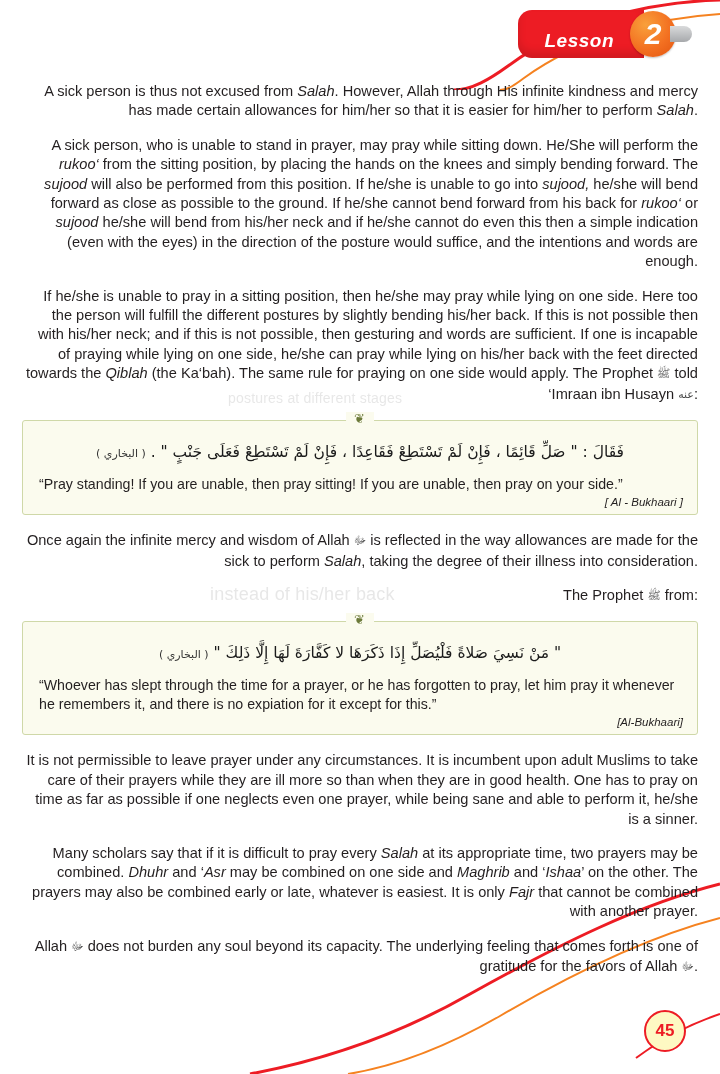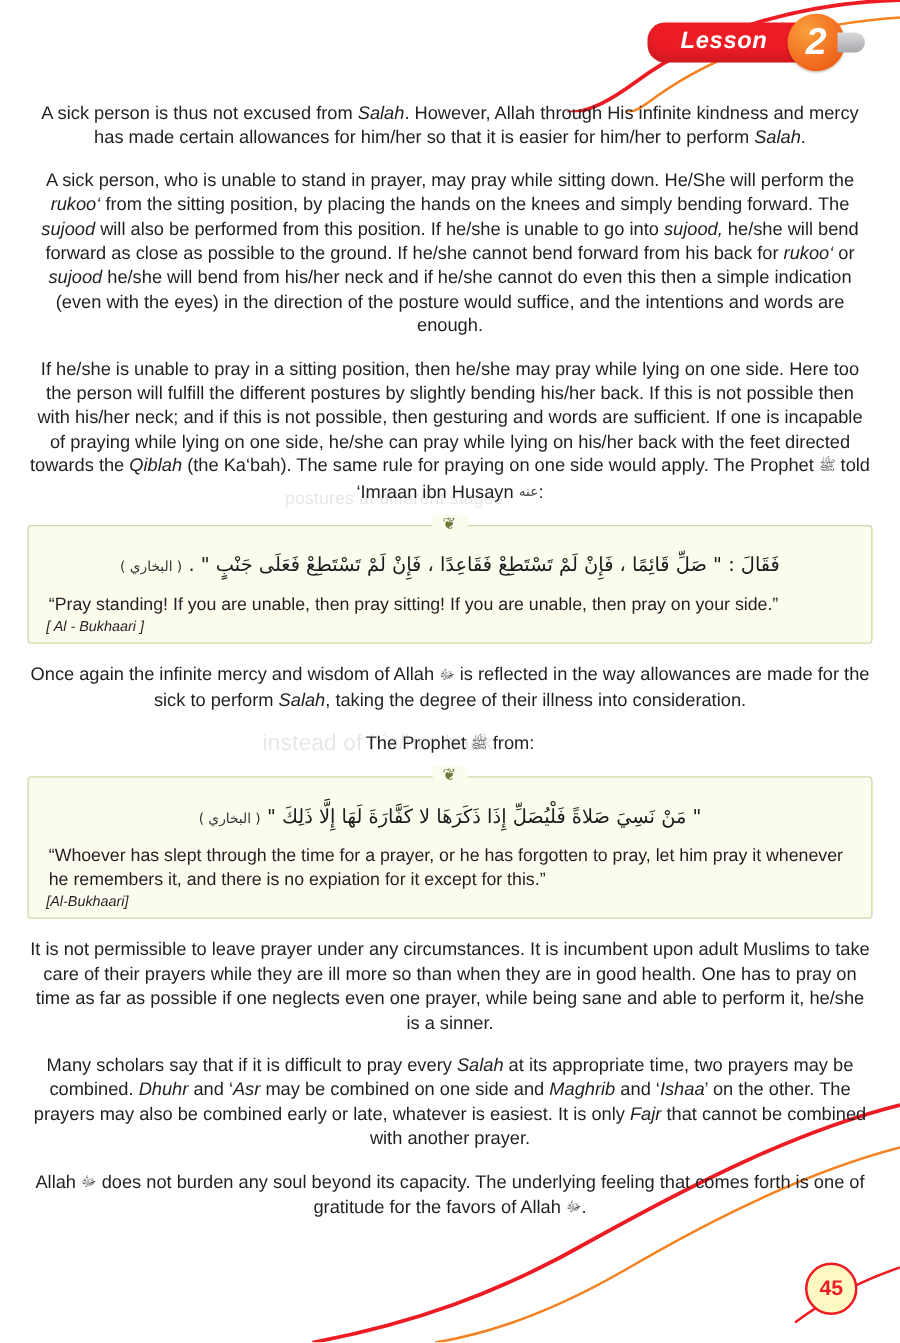--- a/index.html
+++ b/index.html
@@ -27,21 +27,21 @@
     height: 40px;
     z-index: 12;
   }
   .lesson-pill {
     background: #ed1c24;
     color: #ffffff;
     font-weight: bold;
     font-style: italic;
     font-size: 19px;
     letter-spacing: .5px;
-    padding: 4px 30px 5px 26px;
+    padding: 20px 30px 5px 26px;
     border-radius: 14px 0 0 14px;
     line-height: 1.2;
     box-shadow: inset 0 -6px 8px rgba(0,0,0,.12);
   }
   .lesson-circle {
     width: 46px;
     height: 46px;
     border-radius: 50%;
     background: radial-gradient(circle at 34% 30%, #f9a03b 0%, #f37021 55%, #e2540f 100%);
     color: #ffffff;
@@ -104,21 +104,21 @@
     position: absolute;
     left: 22px;
     top: 82px;
     width: 676px;
     z-index: 8;
   }
   p.body {
     font-size: 14.6px;
     line-height: 19.4px;
     margin: 0 0 15px 0;
-    text-align: center;
+    text-align: right;
     color: #231f20;
   }
   .it { font-style: italic; }
 
   
   .glyph {
     display: inline-block;
     font-size: 11px;
     color: #4a4a4a;
     transform: translateY(-1px);
@@ -159,21 +159,21 @@
     font-size: 11px;
     color: #333;
   }
   .translation {
     font-size: 14.2px;
     line-height: 19px;
     color: #231f20;
     margin: 6px 0 2px 2px;
   }
   .attribution {
-    text-align: left;
+    text-align: right;
     font-size: 11.5px;
     font-style: italic;
     color: #231f20;
     margin-top: 2px;
   }
 
   
   .ghost {
     position: absolute;
     color: rgba(120,120,120,0.18);

